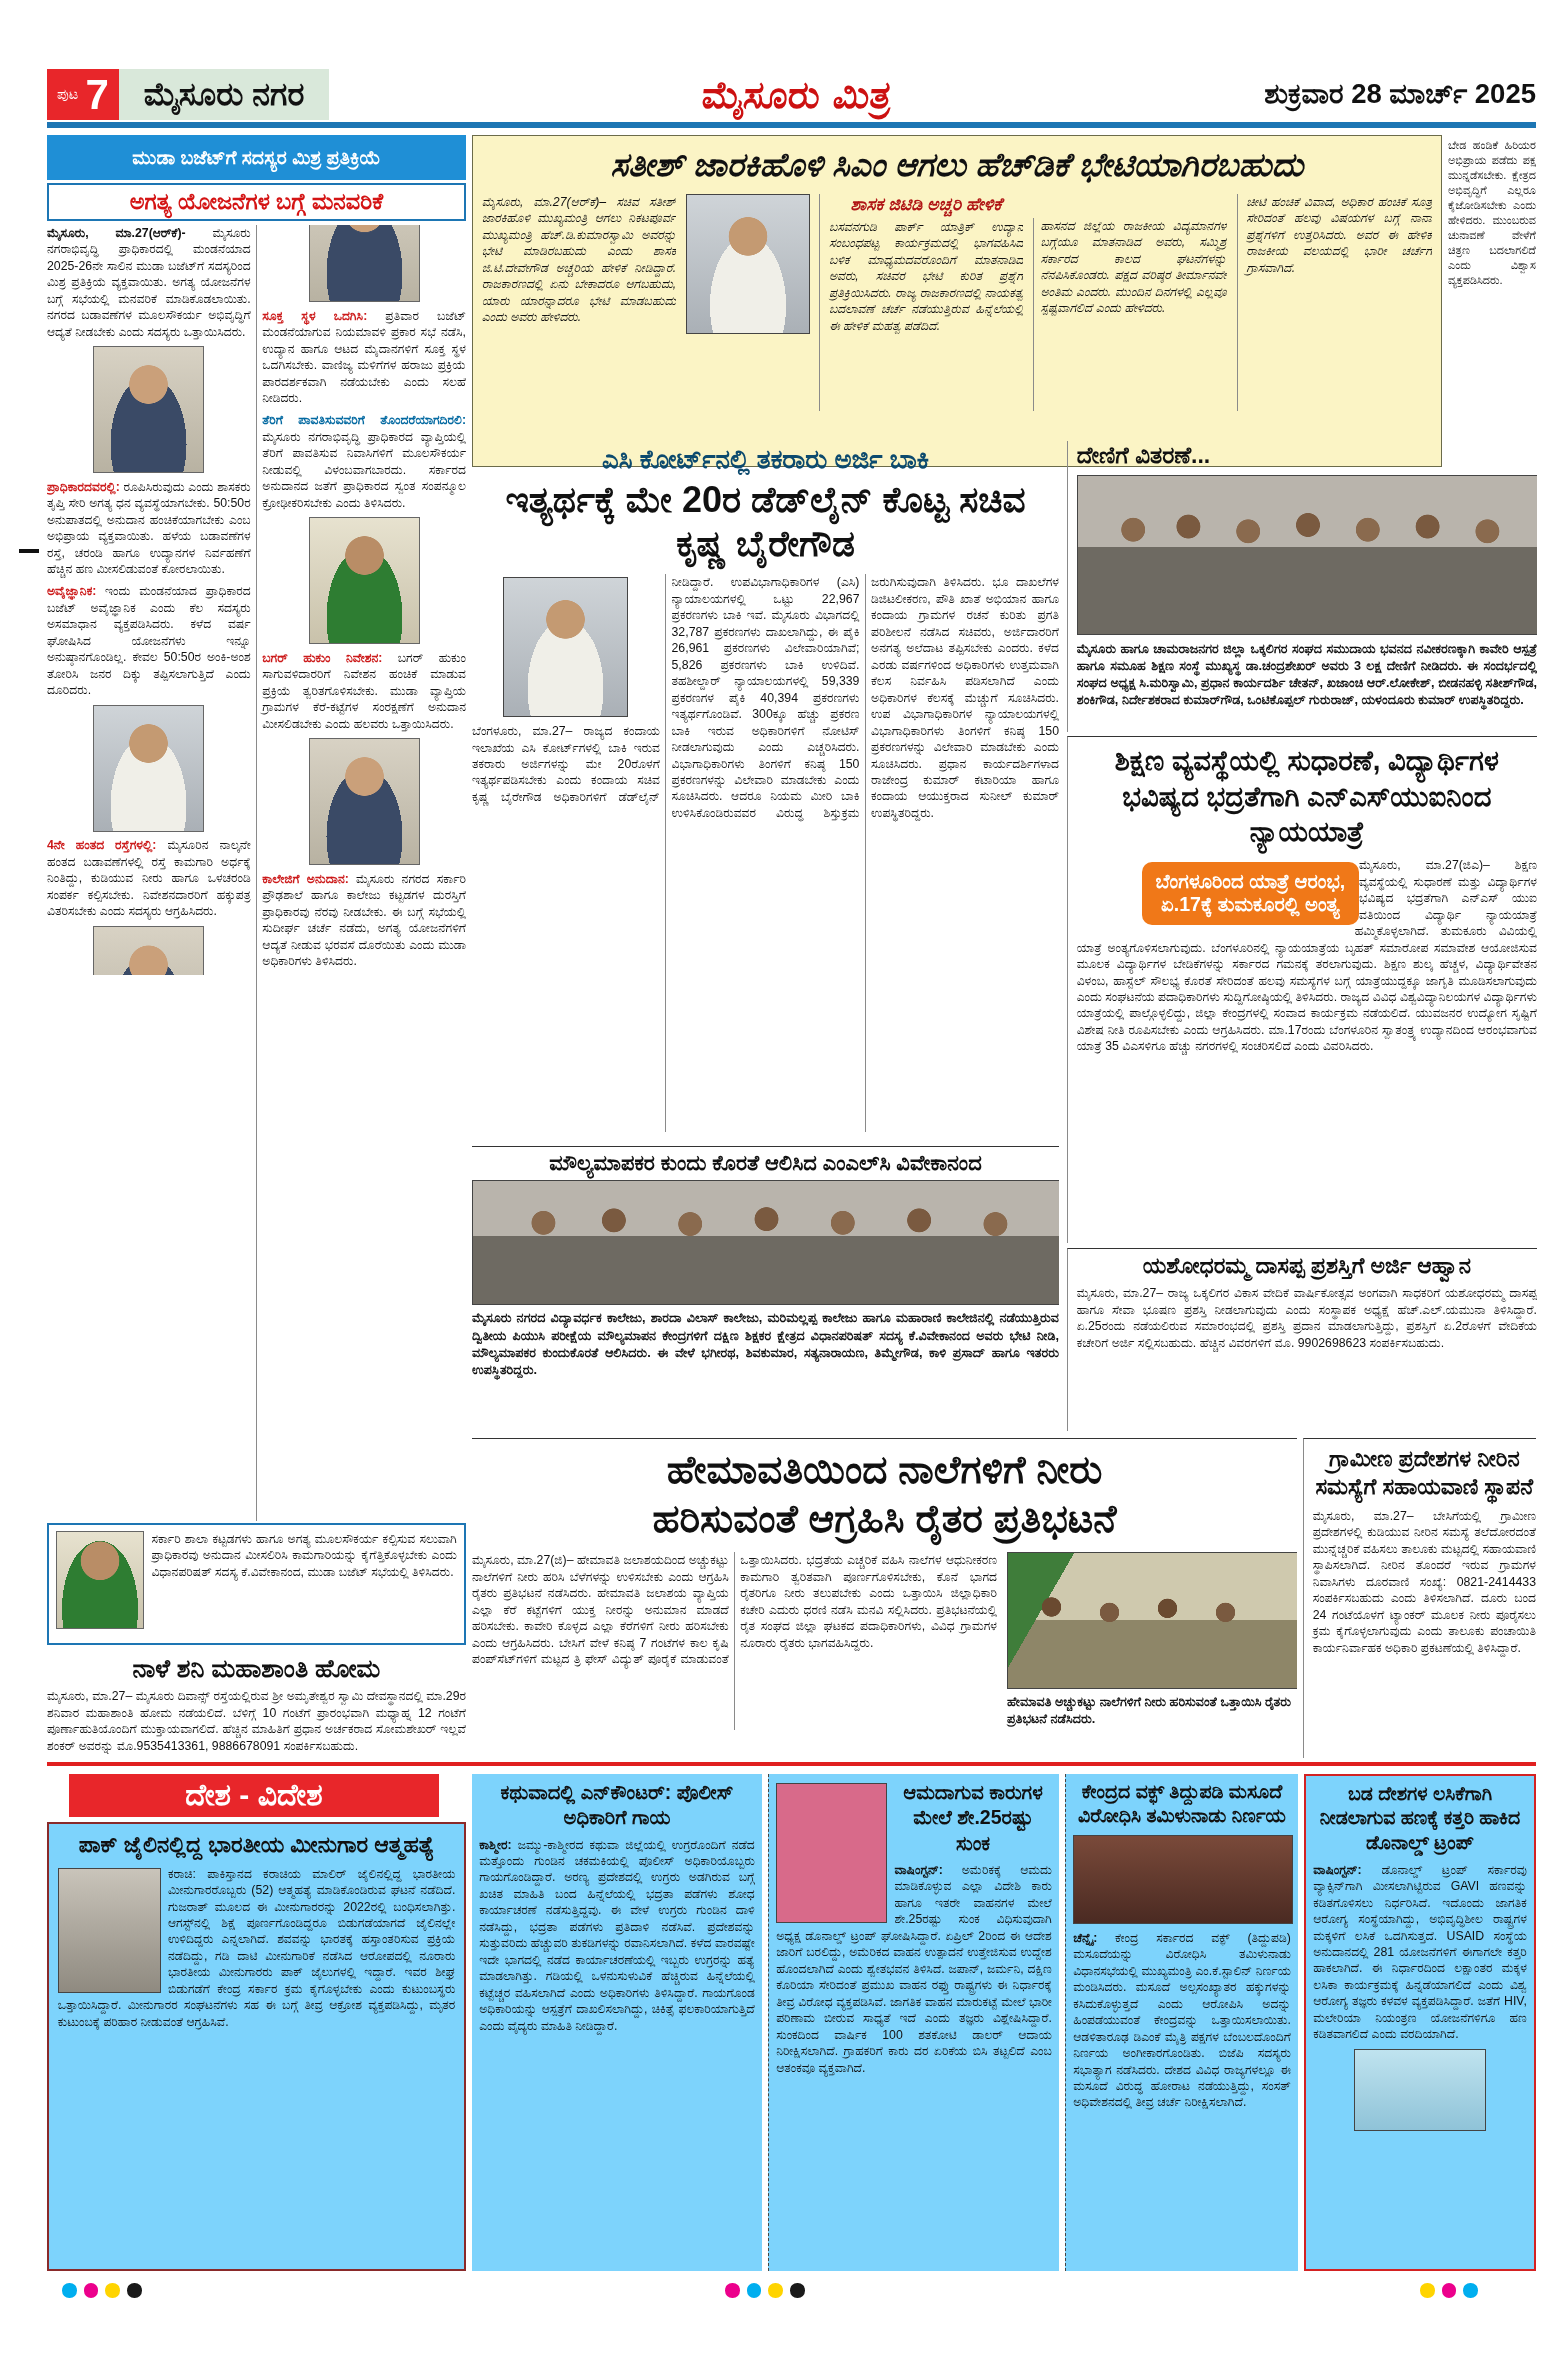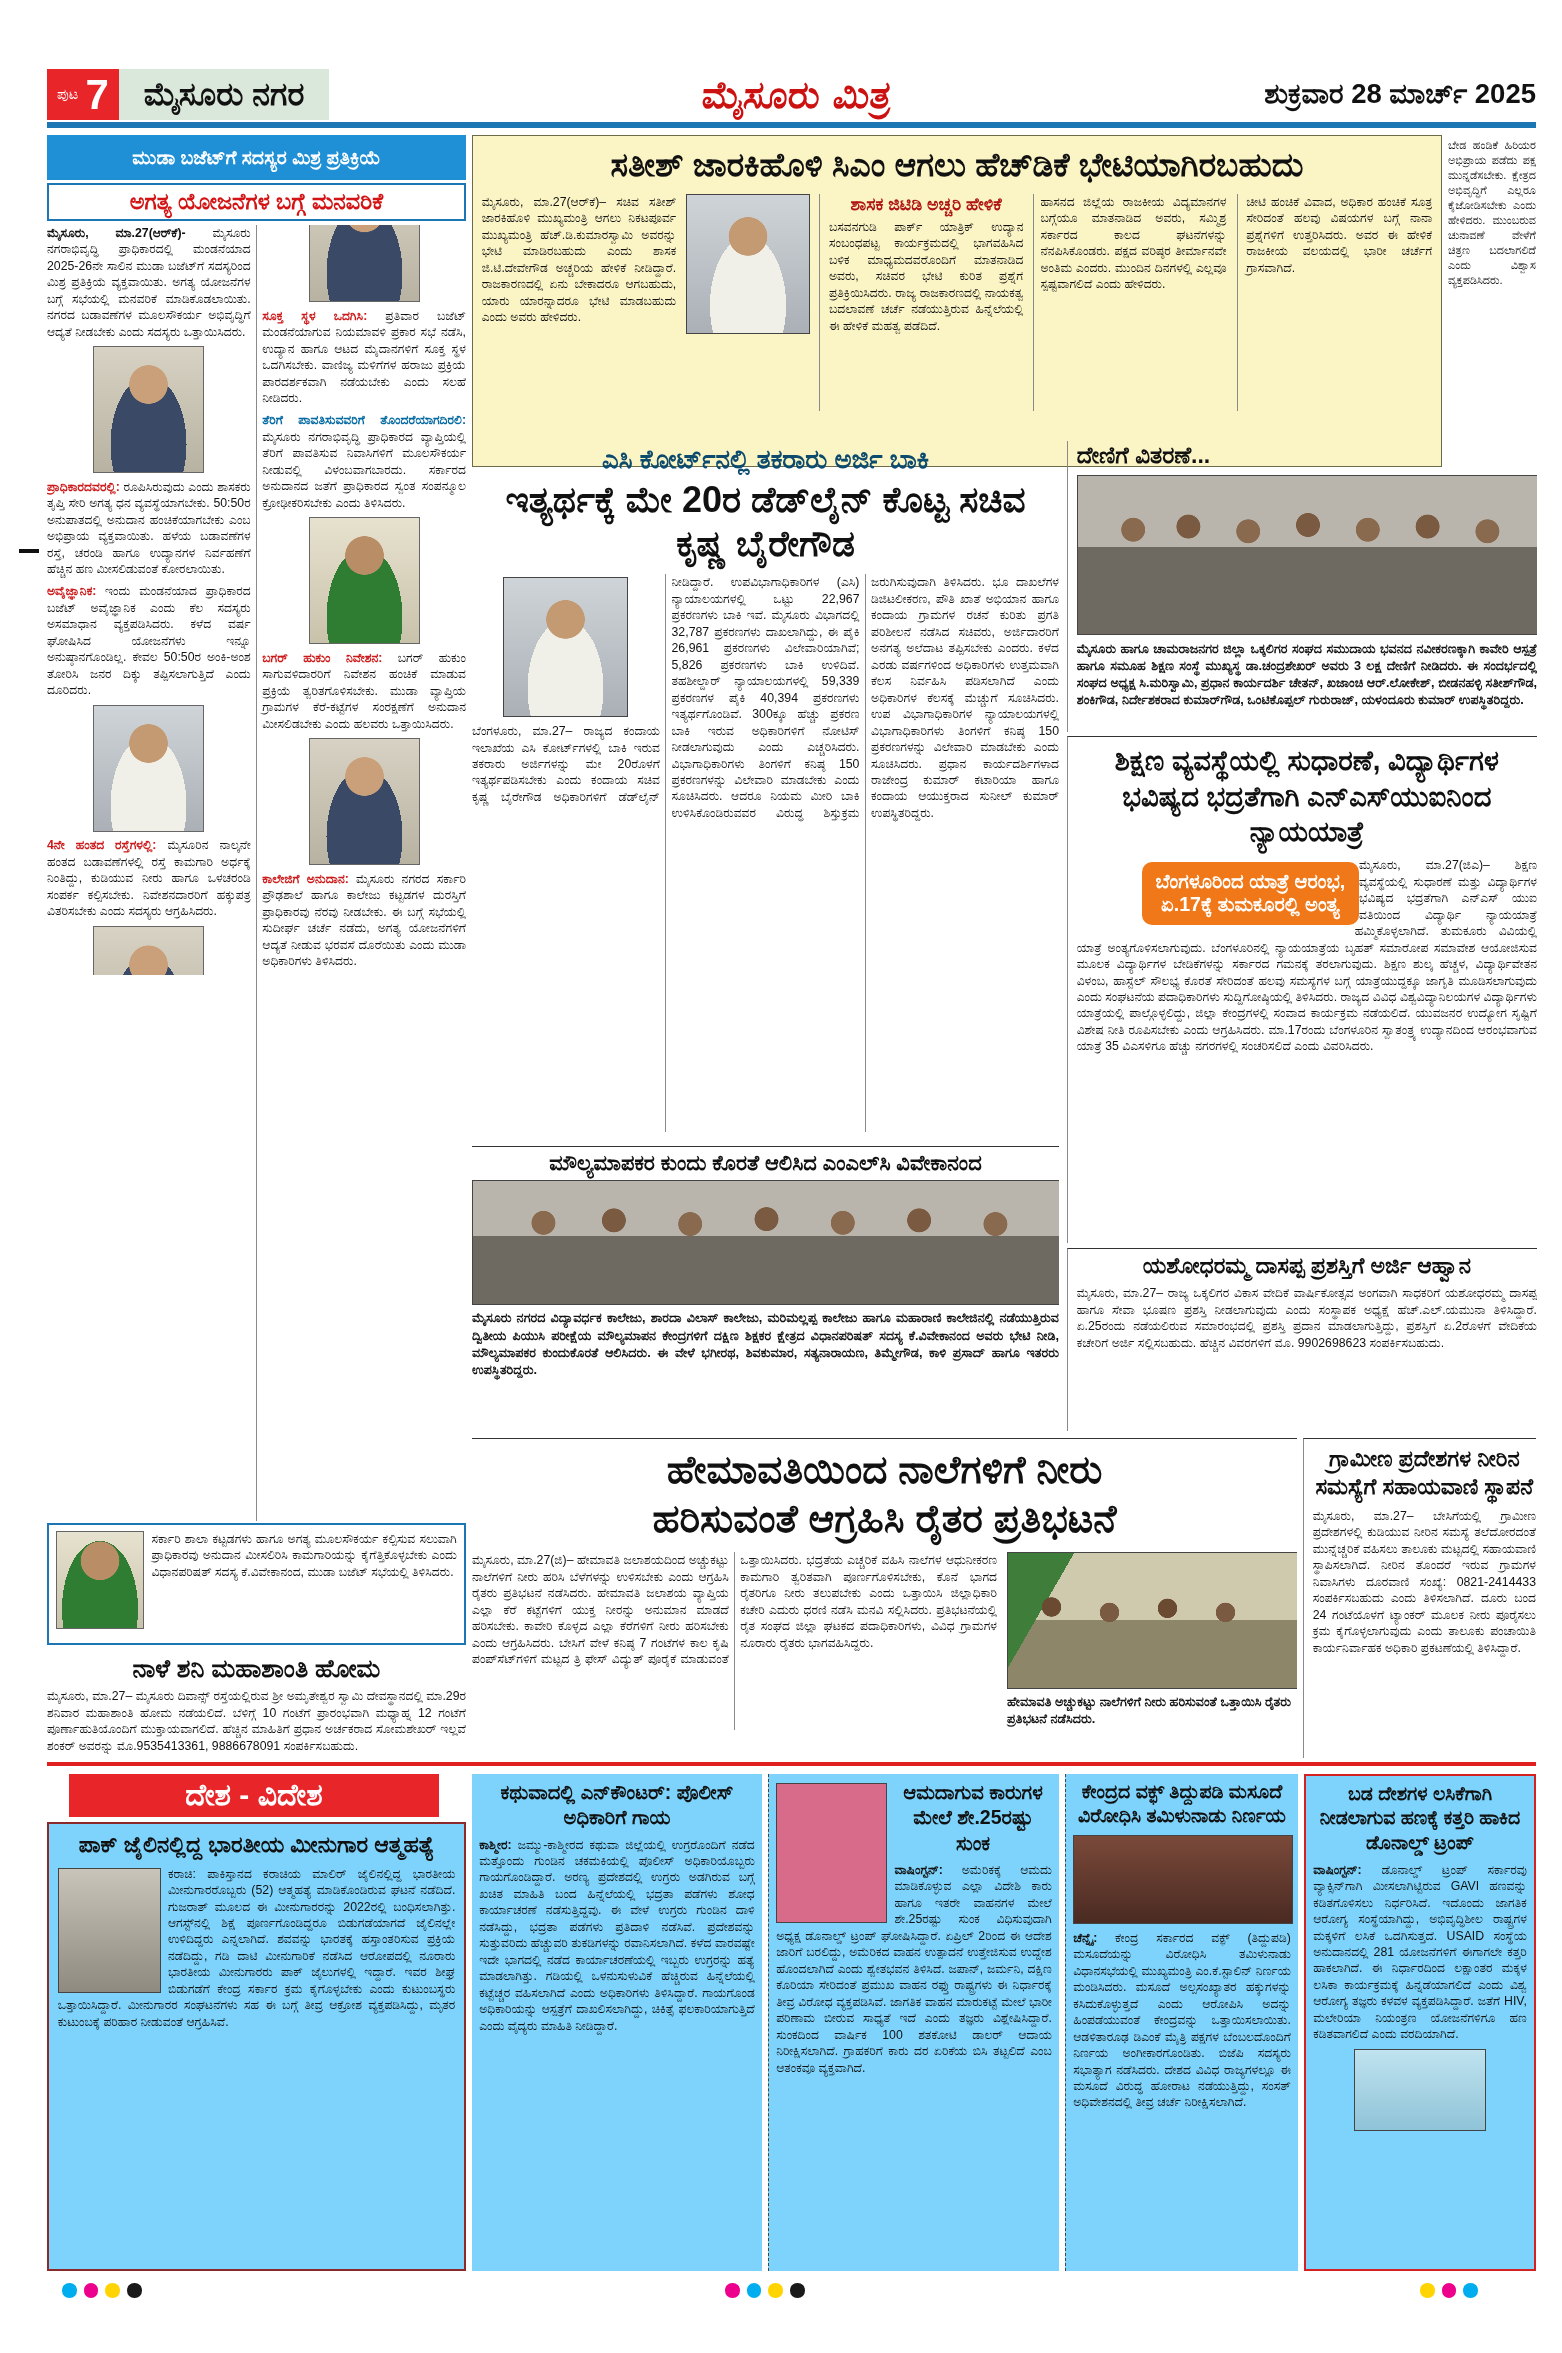--- a/index.html
+++ b/index.html
@@ -137,32 +137,32 @@
   <div class="abs" style="left:47px;top:1523px;width:419px;height:122px;border:2.9px solid #1d76b4;padding:5.8px 7.2px;">
     <div class="portrait green" style="float:left;width:86px;height:96px;margin:0 7.2px 2.9px 0;"></div>
     <div class="body-txt just">ಸರ್ಕಾರಿ ಶಾಲಾ ಕಟ್ಟಡಗಳು ಹಾಗೂ ಅಗತ್ಯ ಮೂಲಸೌಕರ್ಯ ಕಲ್ಪಿಸುವ ಸಲುವಾಗಿ ಪ್ರಾಧಿಕಾರವು ಅನುದಾನ ಮೀಸಲಿರಿಸಿ ಕಾಮಗಾರಿಯನ್ನು ಕೈಗೆತ್ತಿಕೊಳ್ಳಬೇಕು ಎಂದು ವಿಧಾನಪರಿಷತ್ ಸದಸ್ಯ ಕೆ.ವಿವೇಕಾನಂದ, ಮುಡಾ ಬಜೆಟ್ ಸಭೆಯಲ್ಲಿ ತಿಳಿಸಿದರು.</div>
   </div>
 
   <div class="abs" style="left:47px;top:1654px;width:419px;height:104px;overflow:hidden;">
     <div style="font-weight:bold;font-size:25px;text-align:center;margin-bottom:4.3px;">ನಾಳೆ ಶನಿ ಮಹಾಶಾಂತಿ ಹೋಮ</div>
     <div class="body-txt just">ಮೈಸೂರು, ಮಾ.27– ಮೈಸೂರು ದಿವಾನ್ಸ್ ರಸ್ತೆಯಲ್ಲಿರುವ ಶ್ರೀ ಅಮೃತೇಶ್ವರ ಸ್ವಾಮಿ ದೇವಸ್ಥಾನದಲ್ಲಿ ಮಾ.29ರ ಶನಿವಾರ ಮಹಾಶಾಂತಿ ಹೋಮ ನಡೆಯಲಿದೆ. ಬೆಳಿಗ್ಗೆ 10 ಗಂಟೆಗೆ ಪ್ರಾರಂಭವಾಗಿ ಮಧ್ಯಾಹ್ನ 12 ಗಂಟೆಗೆ ಪೂರ್ಣಾಹುತಿಯೊಂದಿಗೆ ಮುಕ್ತಾಯವಾಗಲಿದೆ. ಹೆಚ್ಚಿನ ಮಾಹಿತಿಗೆ ಪ್ರಧಾನ ಅರ್ಚಕರಾದ ಸೋಮಶೇಖರ್ ಇಲ್ಲವೆ ಶಂಕರ್ ಅವರನ್ನು ಮೊ.9535413361, 9886678091 ಸಂಪರ್ಕಿಸಬಹುದು.</div>
   </div>
 
-  <div class="abs yellow-box" style="left:472px;top:135px;width:970px;height:332px;overflow:hidden;">
+  <div class="abs yellow-box" style="left:472px;top:135px;width:970px;height:332px;overflow:hidden;font-style:italic;">
     <div class="yellow-head">ಸತೀಶ್ ಜಾರಕಿಹೊಳಿ ಸಿಎಂ ಆಗಲು ಹೆಚ್‌ಡಿಕೆ ಭೇಟಿಯಾಗಿರಬಹುದು</div>
     <div class="flexrow" style="padding:2.9px 8.7px 7.2px 8.7px;height:217px;">
       <div class="body-txt just" style="flex:1.15;overflow:hidden;">ಮೈಸೂರು, ಮಾ.27(ಆರ್‌ಕೆ)– ಸಚಿವ ಸತೀಶ್ ಜಾರಕಿಹೊಳಿ ಮುಖ್ಯಮಂತ್ರಿ ಆಗಲು ನಿಕಟಪೂರ್ವ ಮುಖ್ಯಮಂತ್ರಿ ಹೆಚ್.ಡಿ.ಕುಮಾರಸ್ವಾಮಿ ಅವರನ್ನು ಭೇಟಿ ಮಾಡಿರಬಹುದು ಎಂದು ಶಾಸಕ ಜಿ.ಟಿ.ದೇವೇಗೌಡ ಅಚ್ಚರಿಯ ಹೇಳಿಕೆ ನೀಡಿದ್ದಾರೆ. ರಾಜಕಾರಣದಲ್ಲಿ ಏನು ಬೇಕಾದರೂ ಆಗಬಹುದು, ಯಾರು ಯಾರನ್ನಾದರೂ ಭೇಟಿ ಮಾಡಬಹುದು ಎಂದು ಅವರು ಹೇಳಿದರು.</div>
       <div style="width:123px;flex:none;">
         <div class="portrait white photo" style="width:122px;height:138px;margin:0;"></div>
       </div>
       <div class="vline" style="flex:1.15;padding-left:8.7px;overflow:hidden;">
         <div class="red-subhead">ಶಾಸಕ ಜಿಟಿಡಿ ಅಚ್ಚರಿ ಹೇಳಿಕೆ</div>
         <div class="body-txt just">ಬಸವನಗುಡಿ ಪಾರ್ಕ್ ಯಾತ್ರಿಕ್ ಉದ್ಯಾನ ಸಂಬಂಧಪಟ್ಟ ಕಾರ್ಯಕ್ರಮದಲ್ಲಿ ಭಾಗವಹಿಸಿದ ಬಳಿಕ ಮಾಧ್ಯಮದವರೊಂದಿಗೆ ಮಾತನಾಡಿದ ಅವರು, ಸಚಿವರ ಭೇಟಿ ಕುರಿತ ಪ್ರಶ್ನೆಗೆ ಪ್ರತಿಕ್ರಿಯಿಸಿದರು. ರಾಜ್ಯ ರಾಜಕಾರಣದಲ್ಲಿ ನಾಯಕತ್ವ ಬದಲಾವಣೆ ಚರ್ಚೆ ನಡೆಯುತ್ತಿರುವ ಹಿನ್ನೆಲೆಯಲ್ಲಿ ಈ ಹೇಳಿಕೆ ಮಹತ್ವ ಪಡೆದಿದೆ.</div>
       </div>
-      <div class="vline body-txt just" style="flex:1.1;padding-left:6px;overflow:hidden;">ಹಾಸನದ ಜಿಲ್ಲೆಯ ರಾಜಕೀಯ ವಿದ್ಯಮಾನಗಳ ಬಗ್ಗೆಯೂ ಮಾತನಾಡಿದ ಅವರು, ಸಮ್ಮಿಶ್ರ ಸರ್ಕಾರದ ಕಾಲದ ಘಟನೆಗಳನ್ನು ನೆನಪಿಸಿಕೊಂಡರು. ಪಕ್ಷದ ವರಿಷ್ಠರ ತೀರ್ಮಾನವೇ ಅಂತಿಮ ಎಂದರು. ಮುಂದಿನ ದಿನಗಳಲ್ಲಿ ಎಲ್ಲವೂ ಸ್ಪಷ್ಟವಾಗಲಿದೆ ಎಂದು ಹೇಳಿದರು.</div>
+      <div class="vline body-txt just" style="flex:1.1;padding-left:6px;overflow:hidden;margin-top:24px;">ಹಾಸನದ ಜಿಲ್ಲೆಯ ರಾಜಕೀಯ ವಿದ್ಯಮಾನಗಳ ಬಗ್ಗೆಯೂ ಮಾತನಾಡಿದ ಅವರು, ಸಮ್ಮಿಶ್ರ ಸರ್ಕಾರದ ಕಾಲದ ಘಟನೆಗಳನ್ನು ನೆನಪಿಸಿಕೊಂಡರು. ಪಕ್ಷದ ವರಿಷ್ಠರ ತೀರ್ಮಾನವೇ ಅಂತಿಮ ಎಂದರು. ಮುಂದಿನ ದಿನಗಳಲ್ಲಿ ಎಲ್ಲವೂ ಸ್ಪಷ್ಟವಾಗಲಿದೆ ಎಂದು ಹೇಳಿದರು.</div>
       <div class="vline body-txt just" style="flex:1.1;padding-left:8.7px;overflow:hidden;">ಚೀಟಿ ಹಂಚಿಕೆ ವಿವಾದ, ಅಧಿಕಾರ ಹಂಚಿಕೆ ಸೂತ್ರ ಸೇರಿದಂತೆ ಹಲವು ವಿಷಯಗಳ ಬಗ್ಗೆ ನಾನಾ ಪ್ರಶ್ನೆಗಳಿಗೆ ಉತ್ತರಿಸಿದರು. ಅವರ ಈ ಹೇಳಿಕೆ ರಾಜಕೀಯ ವಲಯದಲ್ಲಿ ಭಾರೀ ಚರ್ಚೆಗೆ ಗ್ರಾಸವಾಗಿದೆ.</div>
     </div>
   </div>
 
   <div class="abs body-txt just" style="left:1448px;top:138px;width:88px;height:297px;overflow:hidden;font-size:11.2px;">ಬೇಡ ಹಂಡಿಕೆ ಹಿರಿಯರ ಅಭಿಪ್ರಾಯ ಪಡೆದು ಪಕ್ಷ ಮುನ್ನಡೆಸಬೇಕು. ಕ್ಷೇತ್ರದ ಅಭಿವೃದ್ಧಿಗೆ ಎಲ್ಲರೂ ಕೈಜೋಡಿಸಬೇಕು ಎಂದು ಹೇಳಿದರು. ಮುಂಬರುವ ಚುನಾವಣೆ ವೇಳೆಗೆ ಚಿತ್ರಣ ಬದಲಾಗಲಿದೆ ಎಂದು ವಿಶ್ವಾಸ ವ್ಯಕ್ತಪಡಿಸಿದರು.</div>
 
   <div class="abs" style="left:472px;top:444px;width:587px;height:700px;overflow:hidden;">
     <div class="kicker">ಎಸಿ ಕೋರ್ಟ್‌ನಲ್ಲಿ ತಕರಾರು ಅರ್ಜಿ ಬಾಕಿ</div>
     <div class="big-head" style="margin:2.9px 22px 8.7px 22px;">ಇತ್ಯರ್ಥಕ್ಕೆ ಮೇ 20ರ ಡೆಡ್‌ಲೈನ್ ಕೊಟ್ಟ ಸಚಿವ ಕೃಷ್ಣ ಬೈರೇಗೌಡ</div>
     <div class="cols3 body-txt just" style="height:558px;overflow:hidden;">

